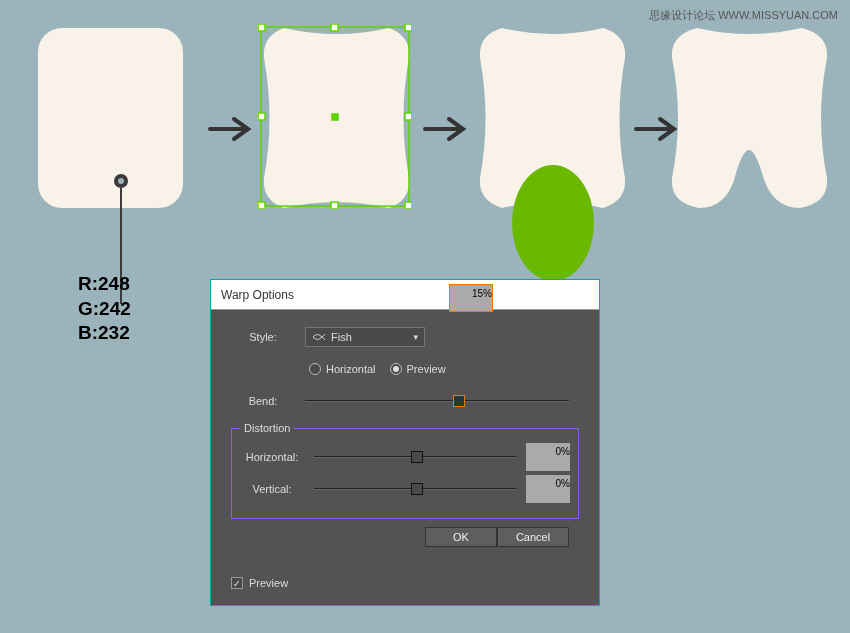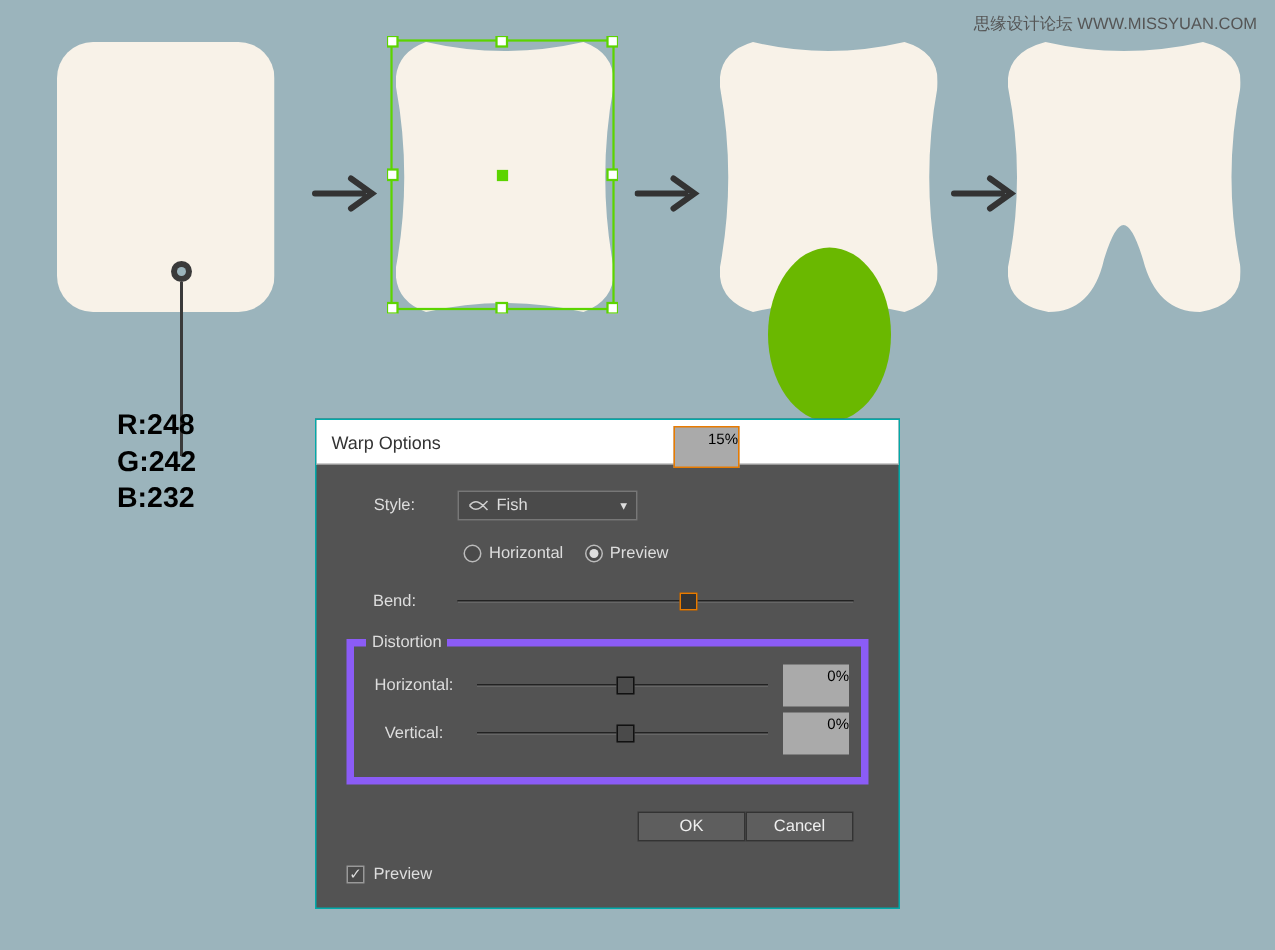--- a/index.html
+++ b/index.html
@@ -33,21 +33,21 @@
 .select{width:120px;height:20px;background:#4a4a4a;border:1px solid #777;display:flex;align-items:center;padding:0 6px;position:relative}
 .select:after{content:"▾";position:absolute;right:6px;font-size:9px}
 .select svg{margin-right:5px}
 .radio{width:12px;height:12px;border-radius:50%;border:1px solid #bbb;background:#4a4a4a;margin-right:5px;display:inline-flex;align-items:center;justify-content:center}
 .radio.on::after{content:"";width:6px;height:6px;border-radius:50%;background:#ddd}
 .slider{flex:1;height:14px;position:relative;margin:0 10px 0 0}
 .slider .track{height:2px;background:#333;position:absolute;top:6px;left:0;right:0;border-top:1px solid #222;border-bottom:1px solid #666}
 .slider .thumb{position:absolute;top:1px;width:12px;height:12px;background:#4a4a4a;border:1px solid #111}
 .valbox{width:44px;height:28px;background:#aaa;color:#000;font-size:10px;text-align:right;line-height:18px}
 .valbox.sel{border:1px solid #e87b00}
-fieldset{border:5px solid #8b5cf6;margin:10px 0 18px;padding:12px 8px 8px}
+fieldset{border:1px solid #8b5cf6;margin:10px 0 8px;padding:12px 8px 8px}
 legend{padding:0 4px;font-size:11px}
 .btns{display:flex;justify-content:flex-end;padding-right:10px}
 .btn{width:72px;height:20px;background:#5e5e5e;border:1px solid #333;color:#eee;font-size:11px;text-align:center;line-height:18px}
 .check{width:12px;height:12px;border:1px solid #999;background:#4a4a4a;display:inline-flex;align-items:center;justify-content:center;margin-right:6px}
 .check::after{content:"✓";font-size:10px;color:#ddd}
 .prev{position:absolute;left:20px;bottom:16px;display:flex;align-items:flex-end;font-size:11px;color:#ddd}
 </style>
 </head>
 <body>
 

